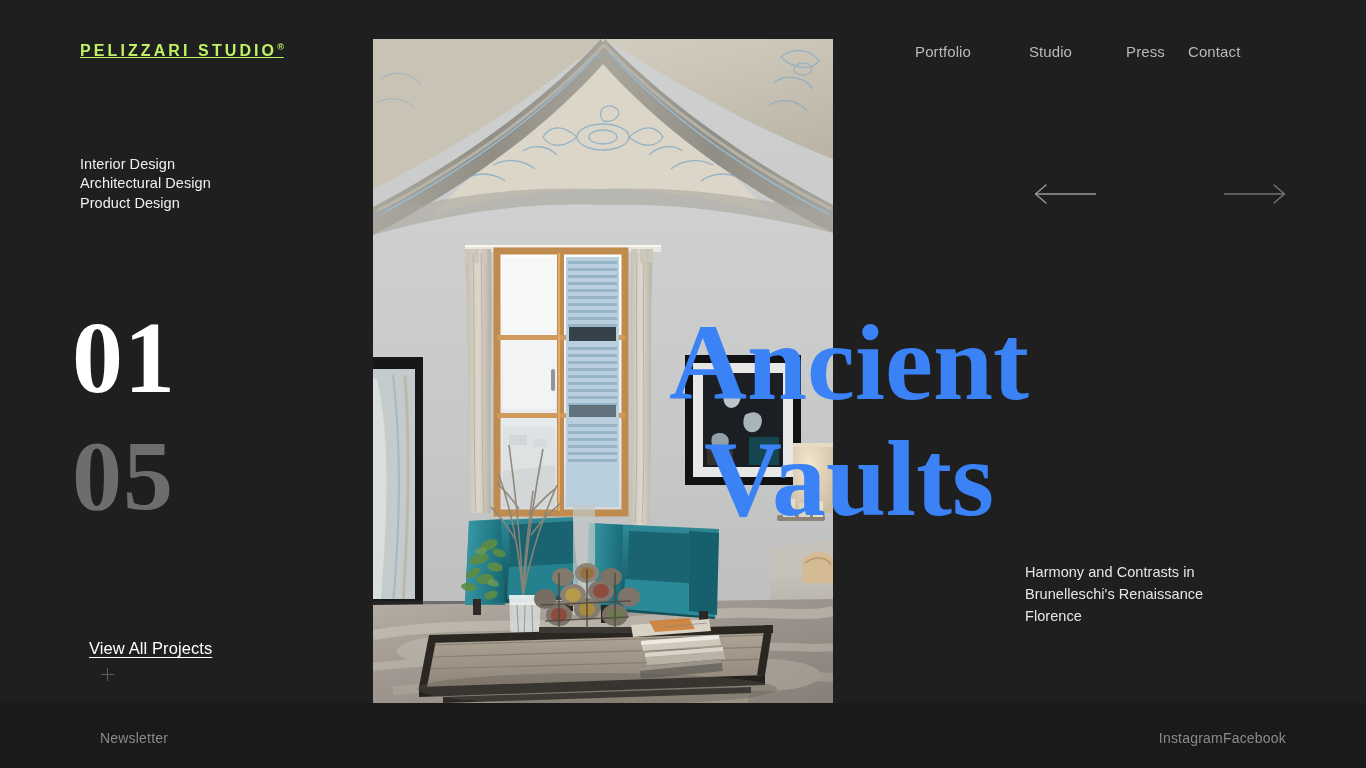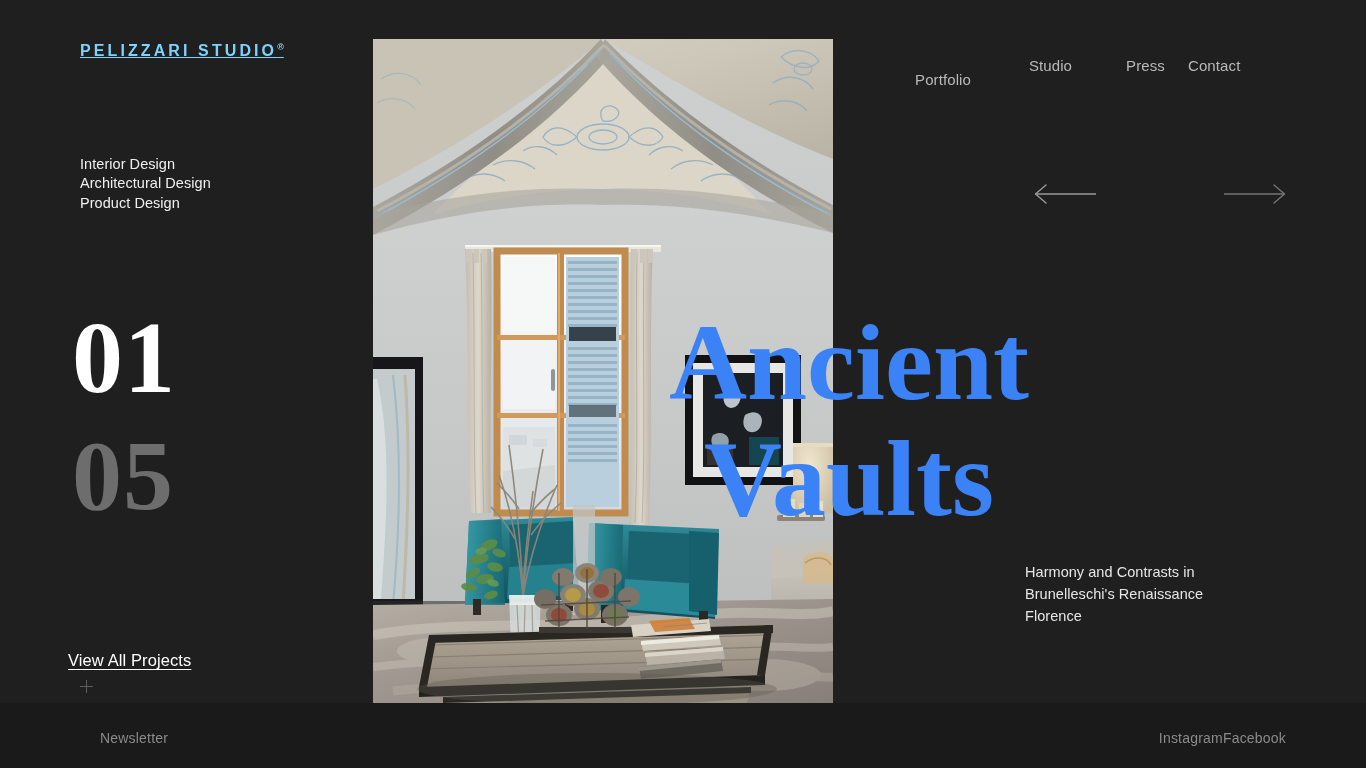--- a/index.html
+++ b/index.html
@@ -16,21 +16,21 @@
     position:relative;
     width:1366px; height:768px;
     background:#1f1f1f;
   }
 
   
   .logo {
     position:absolute; left:80px; top:42px;
     font-size:16px; font-weight:bold;
     letter-spacing:3.1px;
-    color:#7dd3fc;
+    color:#bef264;
     white-space:nowrap;
   }
   .logo .reg {
     font-size:9px;
     vertical-align:super;
     letter-spacing:0;
   }
 
   .nav {
     position:absolute; right:78px; top:43px;
@@ -38,21 +38,21 @@
     gap:0px;
   }
   .nav a {
     color:#b9b9b9;
     font-size:15px;
     text-decoration:none;
     letter-spacing:0.1px;
     display:block;
     text-align:center;
   }
-  .nav a.n0 { width:110px;margin-top:28px; }
+  .nav a.n0 { width:110px; }
   .nav a.n1 { width:105px; }
   .nav a.n2 { width:85px; }
   .nav a.n3 { width:100px; text-align:left; padding-right:4px; }
 
   
   .services {
     position:absolute; left:80px; top:155px;
     color:#efefef;
     font-size:14.5px;
     line-height:19.3px;
@@ -75,21 +75,21 @@
     font-size:100px;
     font-weight:bold;
     color:#6d6d6d;
     line-height:96px;
     letter-spacing:1px;
     display:block;
     margin-top:22px;
   }
 
   .viewall-wrap {
-    position:absolute; left:68px; top:639px;margin-top:12px;
+    position:absolute; left:89px; top:639px;
   }
   .viewall {
     color:#ffffff;
     font-size:16.5px;
     text-decoration:underline;
     text-underline-offset:3px;
     text-decoration-thickness:1px;
     letter-spacing:0.1px;
     display:inline-block;
   }

